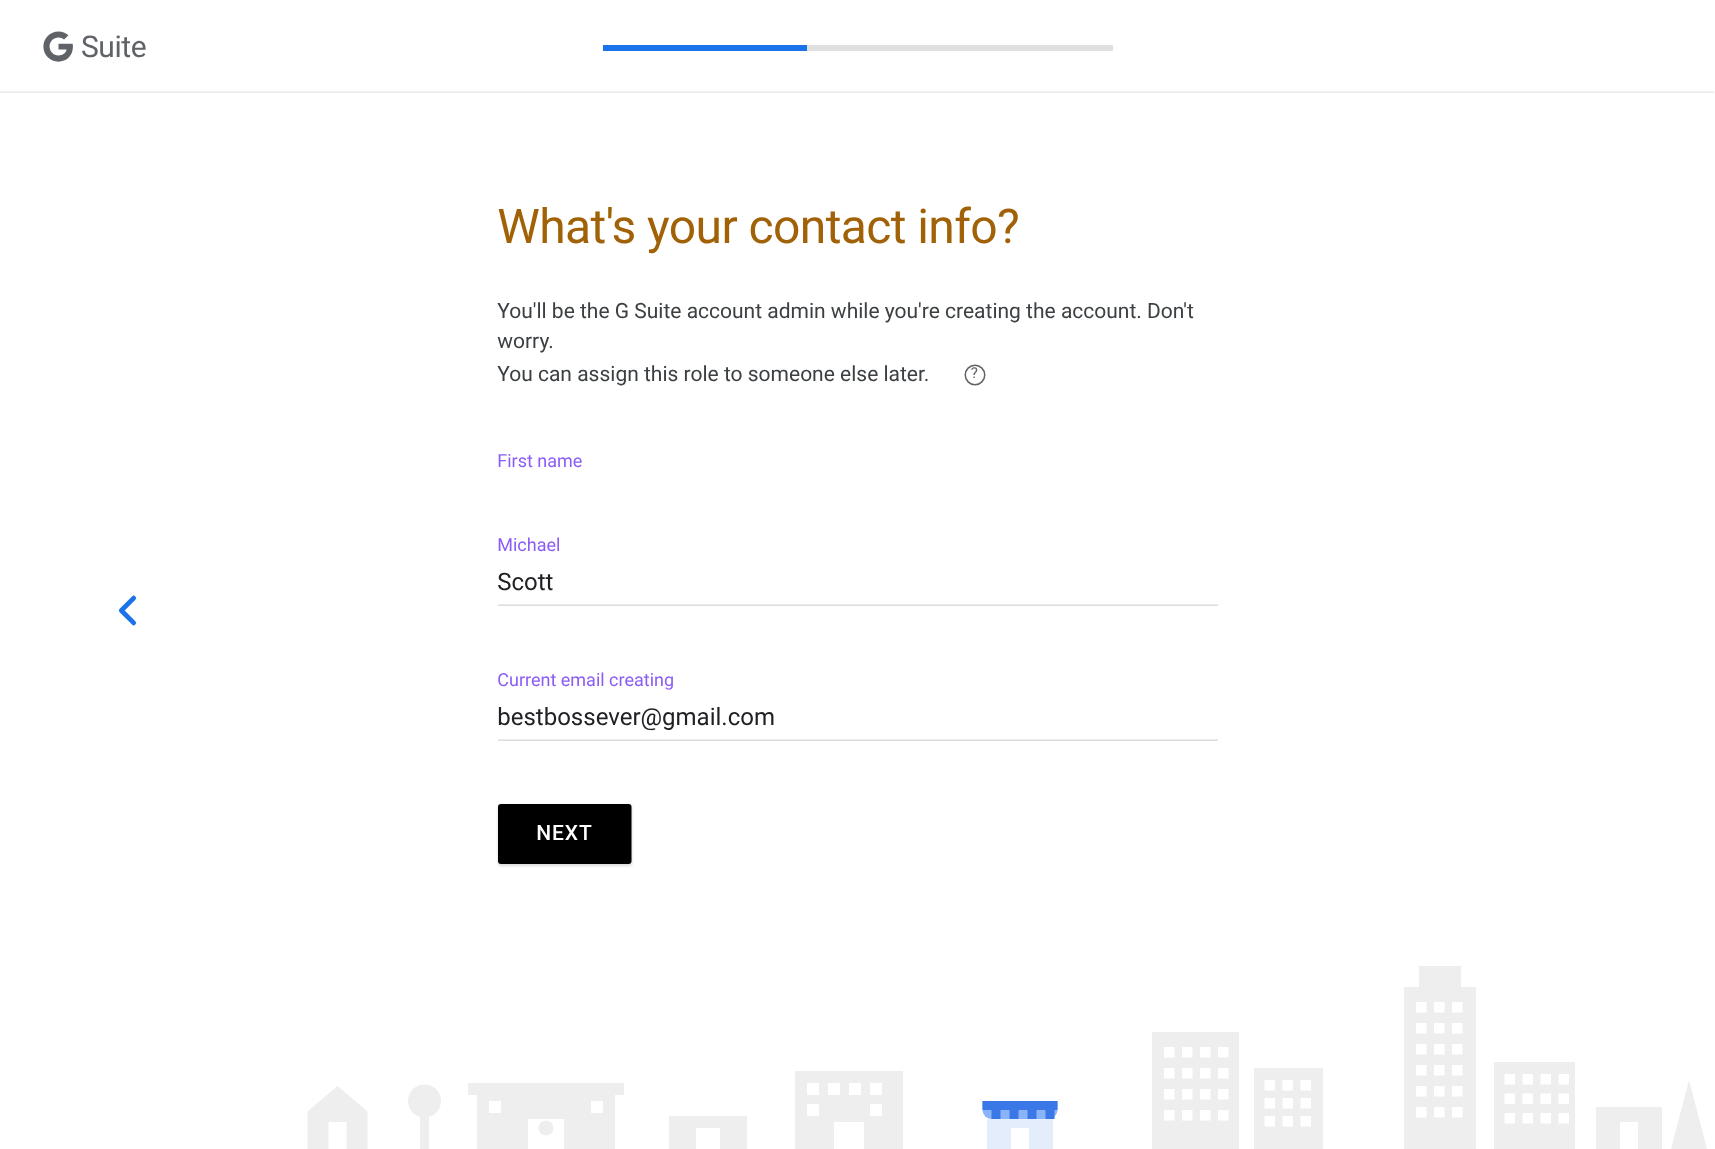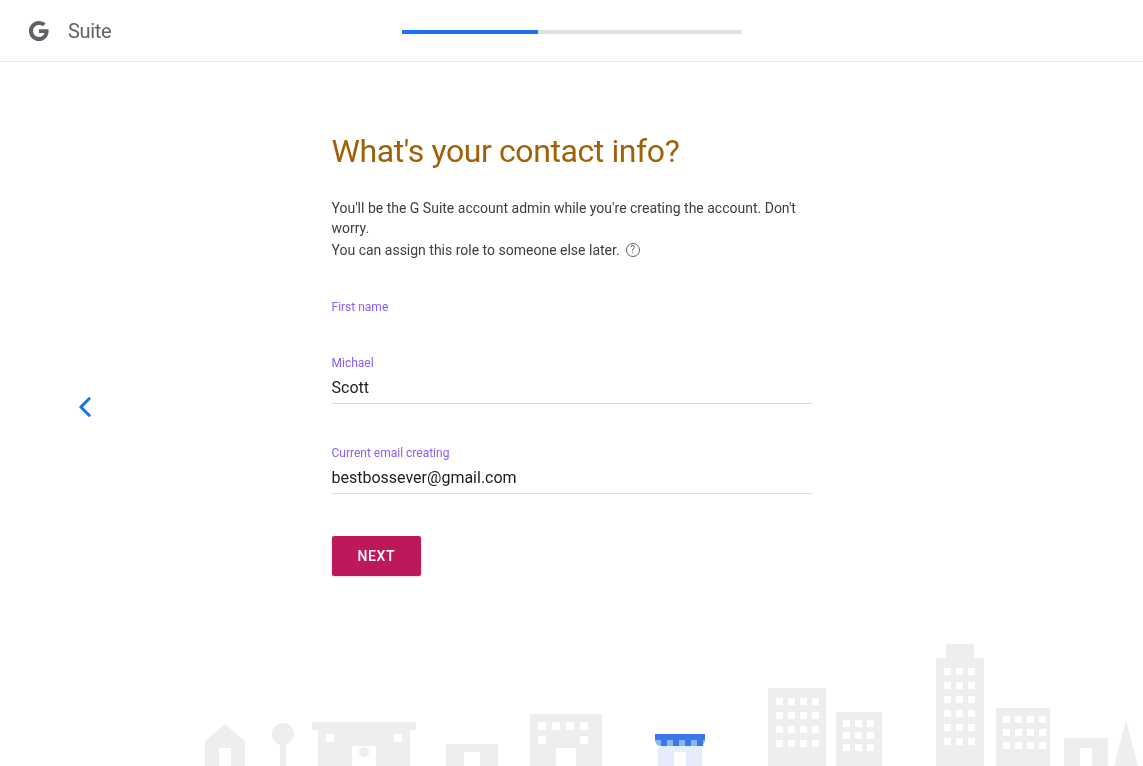--- a/index.html
+++ b/index.html
@@ -16,21 +16,21 @@
       height: 62px;
       border-bottom: 1px solid #e8eaed;
       display: flex;
       align-items: center;
       padding: 0 28px;
       position: relative;
     }
     .logo {
       display: flex;
       align-items: center;
-      gap: 16px;
+      gap: 2px;
     }
     .logo svg { display: block; }
     .logo-text {
       font-size: 20px;
       font-weight: 400;
       color: #5f6368;
       margin-left: 2px;
       letter-spacing: -0.3px;
     }
     .progress {
@@ -67,21 +67,21 @@
     }
     .subtitle {
       font-size: 14px;
       color: #3c4043;
       line-height: 20px;
       margin-bottom: 2px;
     }
     .subtitle-row {
       display: flex;
       align-items: center;
-      gap: 6px;
+      gap: 23px;
       font-size: 14px;
       color: #3c4043;
       line-height: 20px;
       margin-bottom: 40px;
     }
     .help-icon {
       width: 14px;
       height: 14px;
       border: 1.2px solid #5f6368;
       border-radius: 50%;
@@ -106,21 +106,21 @@
       border: none;
       border-bottom: 1px solid #dadce0;
       font-size: 16px;
       color: #202124;
       padding: 2px 0 6px;
       outline: none;
       background: transparent;
       font-family: inherit;
     }
     .next-btn {
-      background: #be185d;
+      background: #000000;
       color: #ffffff;
       border: none;
       font-size: 14px;
       font-weight: 500;
       letter-spacing: 0.6px;
       padding: 12px 26px;
       cursor: pointer;
       text-transform: uppercase;
       font-family: inherit;
       border-radius: 2px;

